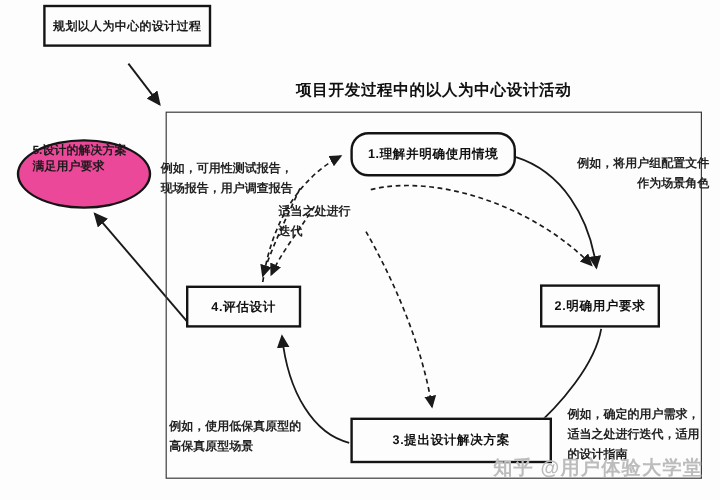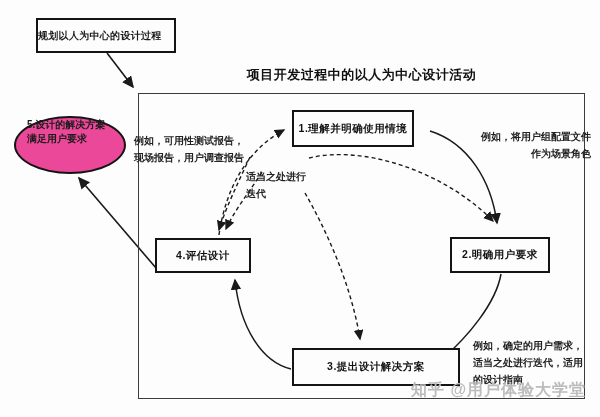--- a/index.html
+++ b/index.html
@@ -45,32 +45,32 @@
     align-items: center;
     justify-content: center;
     font-size: 10.5px;
     font-weight: 600;
     letter-spacing: 0.5px;
     text-align: center;
     color: #111;
   }
   .plan-box {
     position: absolute;
-    left: 36px; top: 18px;
+    left: 36px; top: 4px;
     width: 140px; height: 35px;
     background: #fdfdfd;
     border: 2.2px solid #141414;
     display: flex;
     align-items: center;
-    justify-content: flex-start;
+    justify-content: center;
     font-size: 10px;
     font-weight: 600;
     letter-spacing: 0.3px;
   }
-  .box1 { left: 292px; top: 110px; width: 122px; height: 37px; }
+  .box1 { left: 292px; top: 110px; width: 138px; height: 37px; border-radius: 15px; }
   .box2 { left: 450px; top: 237px; width: 100px; height: 36px; }
   .box3 { left: 292px; top: 348px; width: 168px; height: 38px; }
   .box4 { left: 155px; top: 238px; width: 96px; height: 35px; }
   .outcome-ellipse {
     position: absolute;
     left: 14px; top: 116px;
     width: 112px; height: 58px;
     border: 2.2px solid #141414;
     border-radius: 50%;
     background: #ec4899;
@@ -85,21 +85,21 @@
   .ann {
     position: absolute;
     font-size: 10px;
     font-weight: 600;
     line-height: 1.72;
     letter-spacing: 0;
     color: #222;
     word-break: break-all;
   }
   .ann-usability { left: 134px; top: 132px; width: 114px; }
-  .ann-iterate   { left: 246px; top: 168px; width: 66px;  }
+  .ann-iterate   { left: 232px; top: 168px; width: 66px;  }
   .ann-persona   { left: 477px; top: 128px; width: 114px; text-align: right; }
   .ann-prototype { left: 141px; top: 347px; width: 114px; }
   .ann-require   { left: 473px; top: 337px; width: 114px; }
   .watermark {
     position: absolute;
     right: 14px; top: 380px;
     font-size: 16px;
     font-weight: bold;
     letter-spacing: 1px;
     color: #bcbcbc;
@@ -152,17 +152,18 @@
   <div class="node box3">
     <span>3.提出设计解决方案</span>
   </div>
   <div class="node box4">
     <span>4.评估设计</span>
   </div>
 
   <div class="ann ann-usability">例如，可用性测试报告，现场报告，用户调查报告</div>
   <div class="ann ann-iterate">适当之处进行迭代</div>
   <div class="ann ann-persona">例如，将用户组配置文件作为场景角色</div>
+  <div class="ann ann-prototype">例如，使用低保真原型的高保真原型场景</div>
   <div class="ann ann-require">例如，确定的用户需求，适当之处进行迭代，适用的设计指南</div>
 
   <div class="watermark">知乎 @用户体验大学堂</div>
 
 </div>
 
 </body></html>

